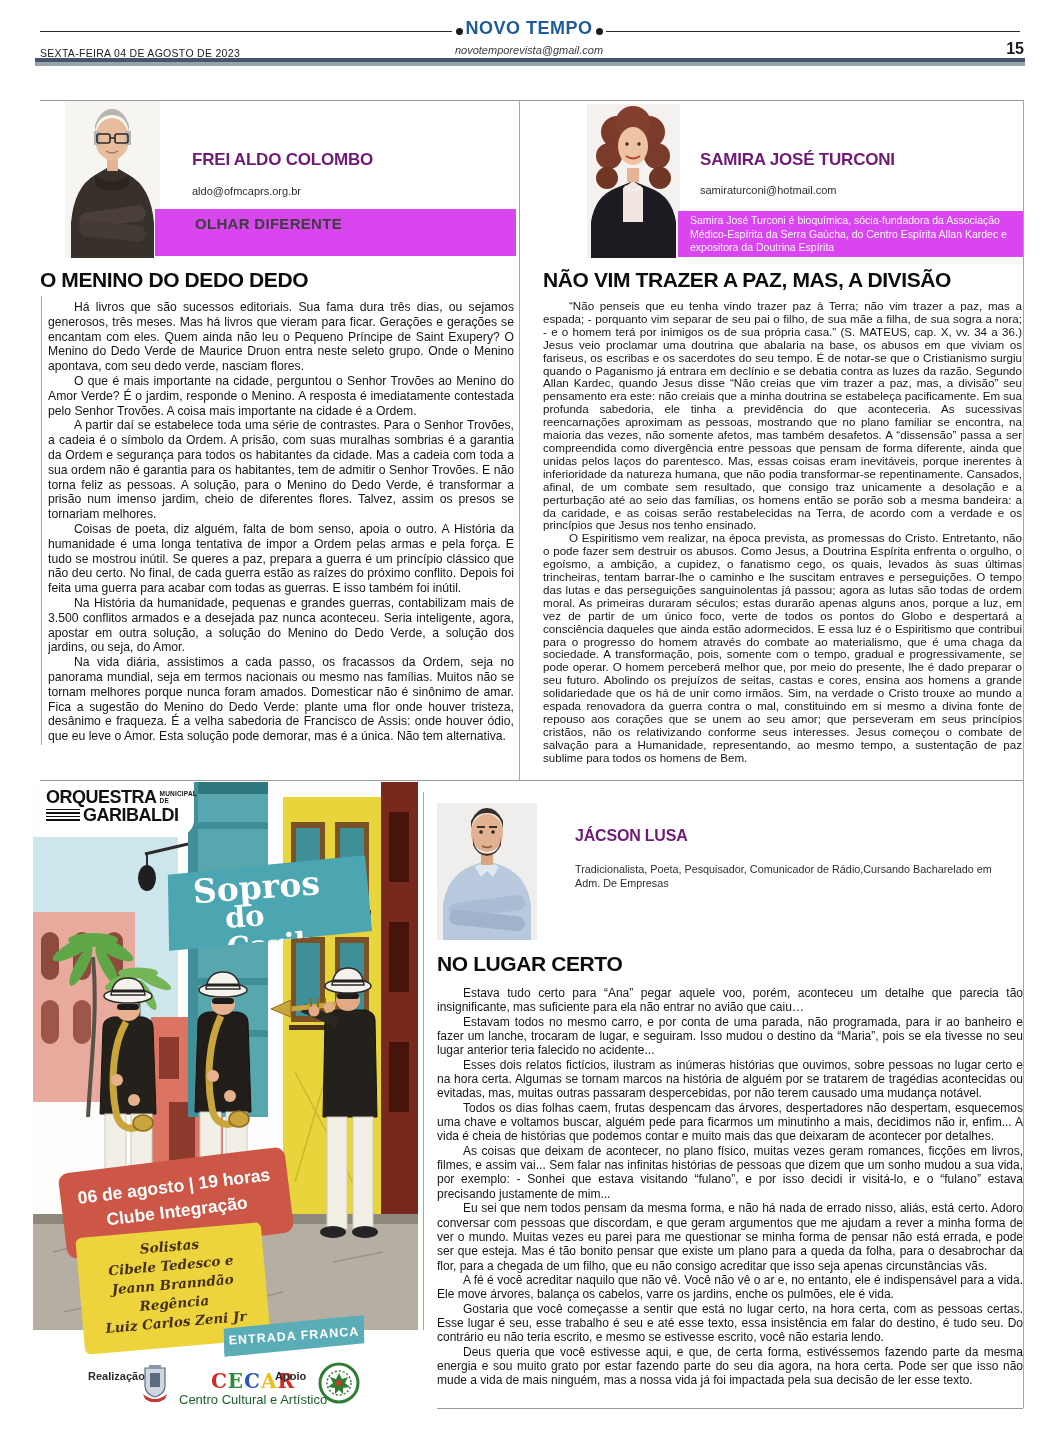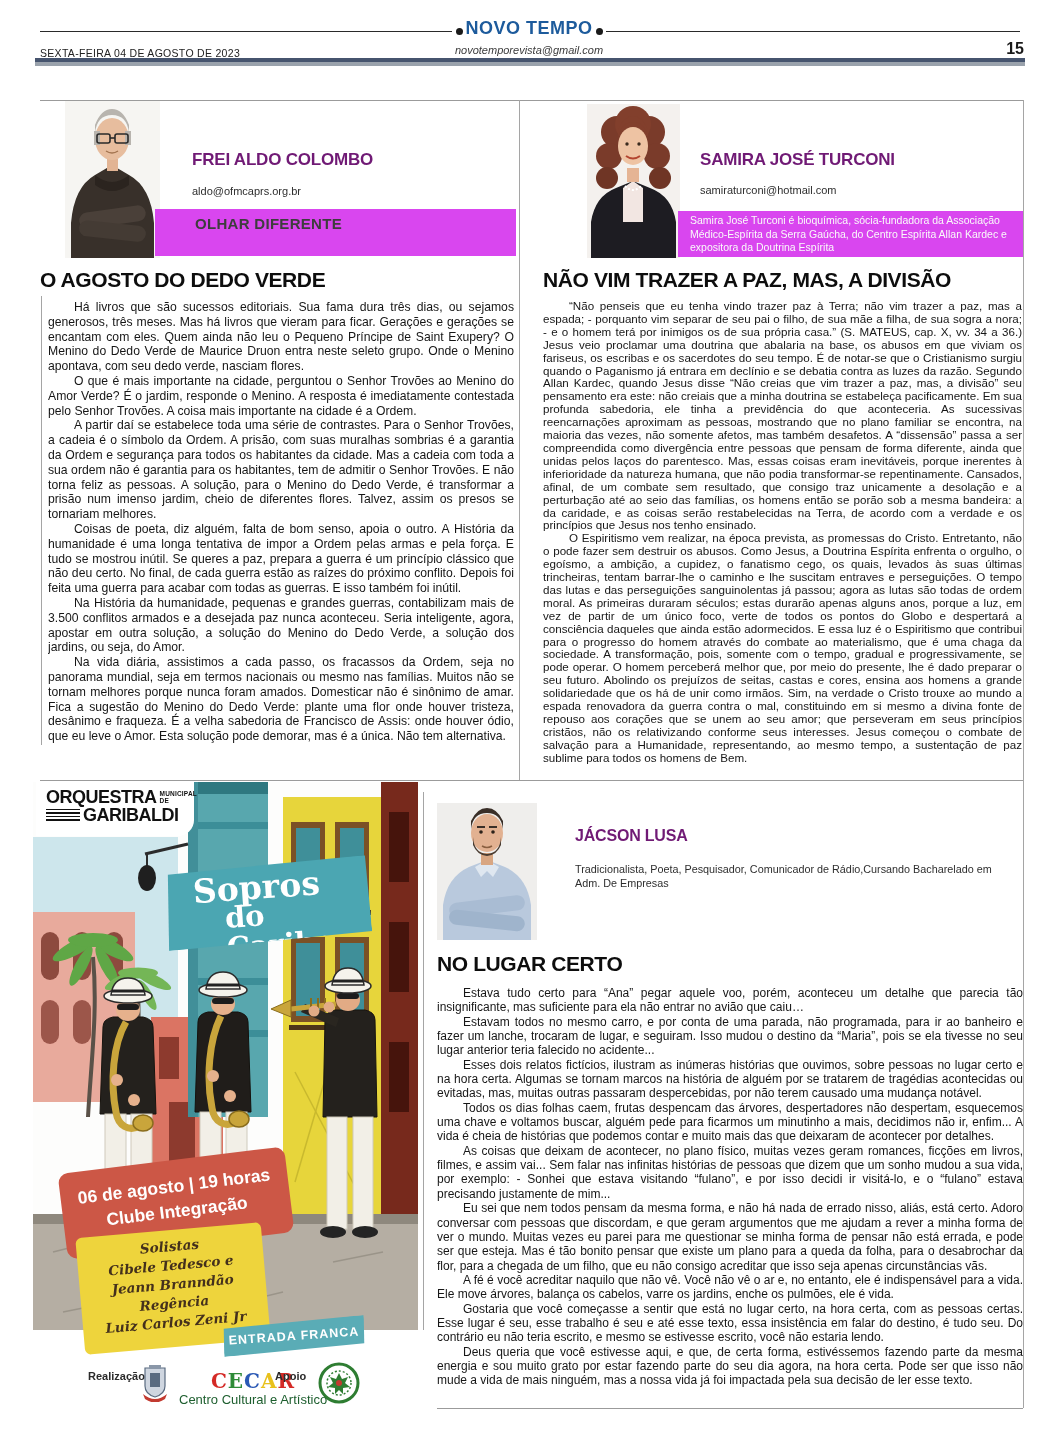--- a/index.html
+++ b/index.html
@@ -117,21 +117,21 @@
       <rect x="50" y="33" width="13" height="9" rx="2" fill="none" stroke="#2a2a2a" stroke-width="1.6"></rect>
       <line x1="45" y1="37" x2="50" y2="37" stroke="#2a2a2a" stroke-width="1.6"></line>
       <path d="M41,50 Q47,54 53,50" stroke="#a2734f" stroke-width="1.4" fill="none"></path>
     </svg>
   </div>
   <div class="abs author-name" style="left:192px;top:150px;">FREI ALDO COLOMBO</div>
   <div class="abs author-email" style="left:192px;top:185px;">aldo@ofmcaprs.org.br</div>
   <div class="abs gray-banner" style="left:155px;top:209px;width:361px;height:47px;">
     <div class="column-name" style="padding:6px 0 0 40px;">OLHAR DIFERENTE</div>
   </div>
-  <div class="abs headline" style="left:40px;top:268px;">O AGOSTO DO DEDO VERDE</div>
+  <div class="abs headline" style="left:40px;top:268px;">O MENINO DO DEDO DEDO</div>
   <div class="abs body left-body" style="left:48px;top:300px;width:466px;height:446px;">
 
   <p>Há livros que são sucessos editoriais. Sua fama dura três dias, ou sejamos generosos, três meses. Mas há livros que vieram para ficar. Gerações e gerações se encantam com eles. Quem ainda não leu o Pequeno Príncipe de Saint Exupery? O Menino do Dedo Verde de Maurice Druon entra neste seleto grupo. Onde o Menino apontava, com seu dedo verde, nasciam flores.</p>
       <p>O que é mais importante na cidade, perguntou o Senhor Trovões ao Menino do Amor Verde? É o jardim, responde o Menino. A resposta é imediatamente contestada pelo Senhor Trovões. A coisa mais importante na cidade é a Ordem.</p>
       <p>A partir daí se estabelece toda uma série de contrastes. Para o Senhor Trovões, a cadeia é o símbolo da Ordem. A prisão, com suas muralhas sombrias é a garantia da Ordem e segurança para todos os habitantes da cidade. Mas a cadeia com toda a sua ordem não é garantia para os habitantes, tem de admitir o Senhor Trovões. E não torna feliz as pessoas. A solução, para o Menino do Dedo Verde, é transformar a prisão num imenso jardim, cheio de diferentes flores. Talvez, assim os presos se tornariam melhores.</p>
       <p>Coisas de poeta, diz alguém, falta de bom senso, apoia o outro. A História da humanidade é uma longa tentativa de impor a Ordem pelas armas e pela força. E tudo se mostrou inútil. Se queres a paz, prepara a guerra é um princípio clássico que não deu certo. No final, de cada guerra estão as raízes do próximo conflito. Depois foi feita uma guerra para acabar com todas as guerras. E isso também foi inútil.</p>
       <p>Na História da humanidade, pequenas e grandes guerras, contabilizam mais de 3.500 conflitos armados e a desejada paz nunca aconteceu. Seria inteligente, agora, apostar em outra solução, a solução do Menino do Dedo Verde, a solução dos jardins, ou seja, do Amor.</p>
       <p>Na vida diária, assistimos a cada passo, os fracassos da Ordem, seja no panorama mundial, seja em termos nacionais ou mesmo nas famílias. Muitos não se tornam melhores porque nunca foram amados. Domesticar não é sinônimo de amar. Fica a sugestão do Menino do Dedo Verde: plante uma flor onde houver tristeza, desânimo e fraqueza. É a velha sabedoria de Francisco de Assis: onde houver ódio, que eu leve o Amor. Esta solução pode demorar, mas é a única. Não tem alternativa.</p>
     </div>
 

